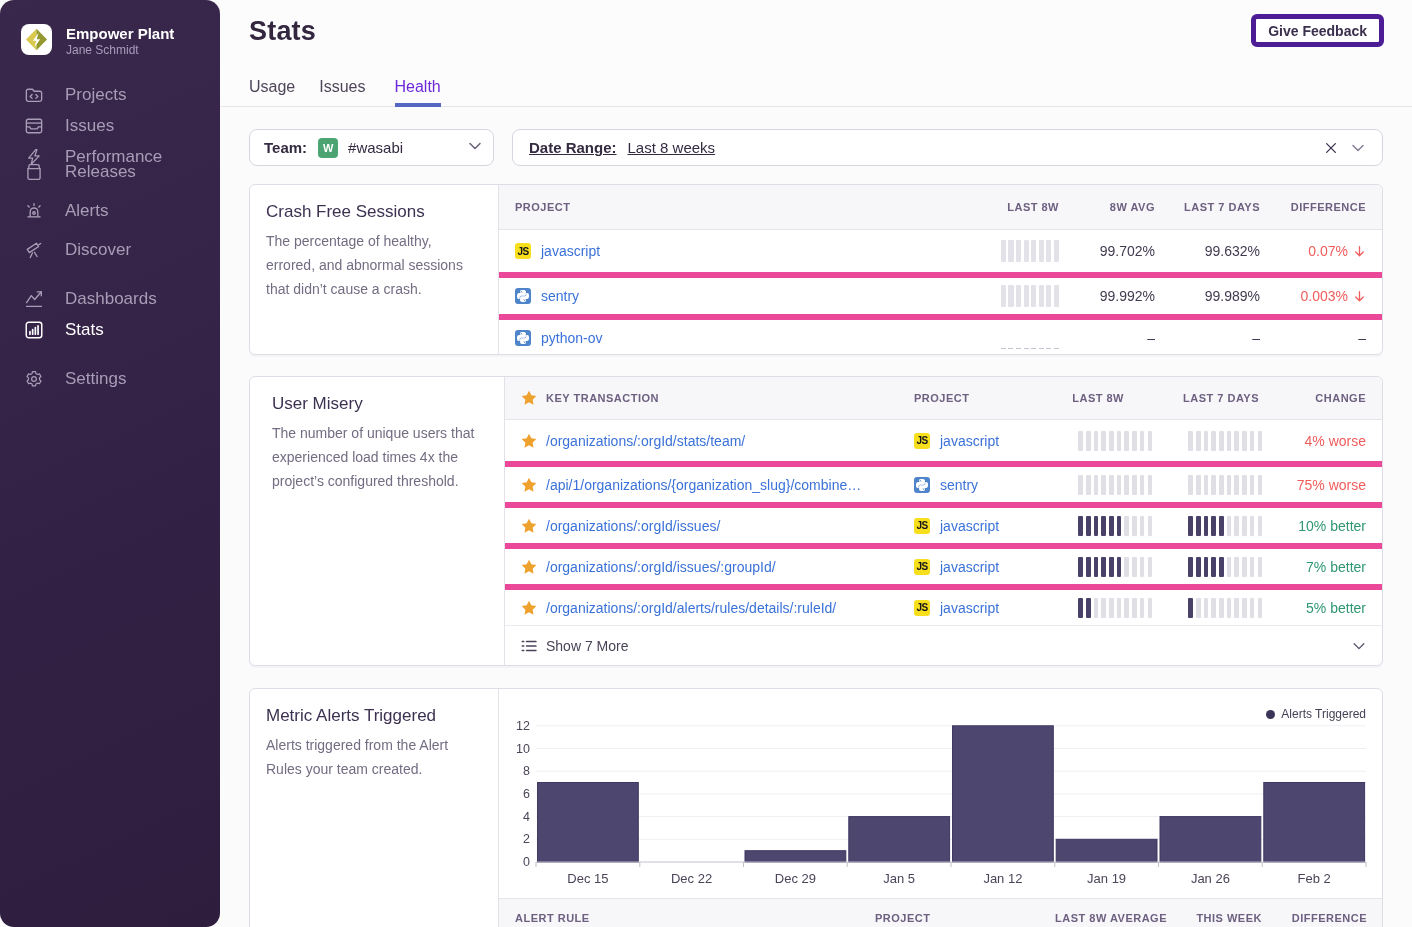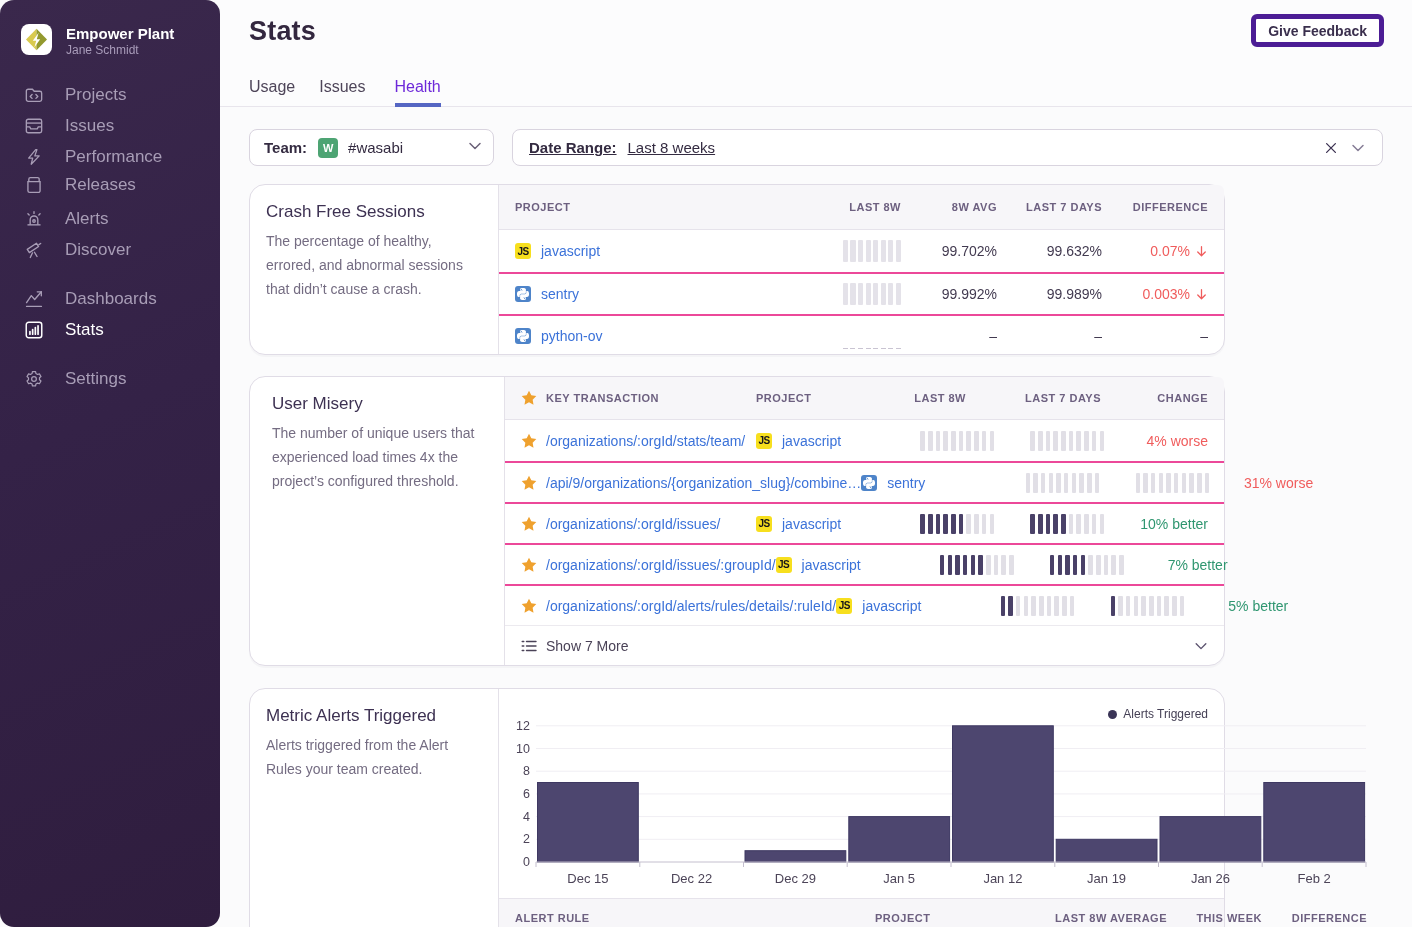--- a/index.html
+++ b/index.html
@@ -18,27 +18,27 @@
 .tabs { position:absolute; left:29px; top:78px; display:flex; }
 .tab { font-size:16px; color:#4e4559; margin-right:24px; padding-bottom:7px; }
 .tab.active { color:#6d28d9; border-bottom:4px solid #5566c3; }
 .filters { position:absolute; left:29px; top:129px; width:1134px; height:37px; }
 .fbox { position:absolute; top:0; height:37px; background:#fff; border:1px solid #d9d4df; border-radius:8px; display:flex; align-items:center; font-size:15px; color:#342b41; }
 .team { left:0; width:245px; padding:0 14px 0 14px; }
 .daterange { left:263px; width:871px; padding:0 16px;text-decoration:underline; }
 .flabel { font-weight:bold; margin-right:11px; }
 .wbadge { width:20px; height:20px; background:#4da473; border-radius:4px; color:#fff; font-size:11px; font-weight:bold; display:flex; align-items:center; justify-content:center; margin-right:10px; }
 .chev { margin-left:auto; }
-.panel { position:absolute; left:29px; width:976px; background:#fff; border:1px solid #e0dce6; border-radius:16px; display:flex; box-shadow:0 2px 1px rgba(40,20,60,0.03); }
+.panel { position:absolute; left:29px; width:1134px; background:#fff; border:1px solid #e0dce6; border-radius:6px; display:flex; box-shadow:0 2px 1px rgba(40,20,60,0.03); }
 .pdesc { width:249px; border-right:1px solid #e4e1e9; padding:17px 16px; flex:none; }
 .pdesc h2 { font-size:17px; font-weight:400; color:#3d3152; margin-bottom:7px; }
 .pdesc p { font-size:14px; line-height:24px; color:#746c82; }
 .ptable { flex:1; min-width:0; }
 .thead { background:#f7f6f9; border-bottom:1px solid #e6e3eb; font-size:11px; font-weight:bold; letter-spacing:0.5px; color:#6d6080; text-transform:uppercase; display:grid; align-items:center; border-radius:0 6px 0 0; }
-.trow { display:grid; align-items:center; border-top:2px solid #ec4899; font-size:14px; color:#423a50; }
+.trow { display:grid; align-items:center; border-top:6px solid #ec4899; font-size:14px; color:#423a50; }
 .thead + .trow { border-top:none; }
 .cgrid { grid-template-columns:1fr 100px 96px 105px 122px; }
 .mgrid { grid-template-columns:1fr 128px 110px 110px 120px; }
 .cell-r { text-align:right; justify-self:end; }
 .lastcell { padding-right:16px; }
 .firstcell { padding-left:16px; display:flex; align-items:center; }
 a.lnk { color:#3b72d9; text-decoration:none; }
 .pbadge { width:16px; height:16px; border-radius:3px; margin-right:10px; flex:none; display:flex; align-items:center; justify-content:center; }
 .js { background:#f7df1e; color:#15141a; font-size:10px; font-weight:bold; letter-spacing:-0.6px; }
 .py { background:#4e84c9; }
@@ -74,25 +74,25 @@
         <path d="m6.3 7.6-1.7 1.7 1.7 1.7M9.7 7.6l1.7 1.7-1.7 1.7" stroke-linecap="round" stroke-linejoin="round"></path>
       </svg>Projects</div>
   <div class="navitem" style="top:116px;"><svg width="18" height="18" viewBox="0 0 16 16" fill="none" stroke="#a89db6" stroke-width="1.2">
         <rect x="1.2" y="2" width="13.6" height="12" rx="1.6"></rect>
         <path d="M1.2 5.4h13.6"></path>
         <path d="M1.2 8.8h3l.9 1.7h5.8l.9-1.7h3"></path>
       </svg>Issues</div>
   <div class="navitem" style="top:147px;"><svg width="18" height="18" viewBox="0 0 16 16" fill="none" stroke="#a89db6" stroke-width="1.2" stroke-linejoin="round">
         <path d="M9.6 1.2 3 9h3.8l-1.4 5.8L12.9 7H8.8l1.9-5.8z" transform="scale(0.95) translate(0.4,0.4)"></path>
       </svg>Performance</div>
-  <div class="navitem" style="top:175px;"><svg width="18" height="18" viewBox="0 0 16 16" fill="none" stroke="#a89db6" stroke-width="1.2">
+  <div class="navitem" style="top:162px;"><svg width="18" height="18" viewBox="0 0 16 16" fill="none" stroke="#a89db6" stroke-width="1.2">
         <path d="M2.6 5h10.8v8a1.6 1.6 0 0 1-1.6 1.6H4.2A1.6 1.6 0 0 1 2.6 13Z"></path>
         <path d="M3.4 5V2.8a1.4 1.4 0 0 1 1.4-1.4h6.4a1.4 1.4 0 0 1 1.4 1.4V5"></path>
       </svg>Releases</div>
-  <div class="navitem" style="top:209px;"><svg width="18" height="18" viewBox="0 0 16 16" fill="none" stroke="#a89db6" stroke-width="1.2">
+  <div class="navitem" style="top:201px;"><svg width="18" height="18" viewBox="0 0 16 16" fill="none" stroke="#a89db6" stroke-width="1.2">
         <path d="M4.6 13V8.7a3.4 3.4 0 0 1 6.8 0V13"></path>
         <path d="M2.2 13.2h11.6"></path>
         <circle cx="8" cy="9.8" r="1.1"></circle>
         <path d="M8 3V1.4M3.7 4.5 2.6 3.4M12.3 4.5l1.1-1.1" stroke-linecap="round"></path>
       </svg>Alerts</div>
   <div class="navitem" style="top:240px;"><svg width="18" height="18" viewBox="0 0 16 16" fill="none" stroke="#a89db6" stroke-width="1.2" stroke-linecap="round">
         <path d="M2 7.4 10.2 2l1.9 2.9-8.2 5.4z" stroke-linejoin="round"></path>
         <path d="M12.4 3.2l1.5-1M6.6 10.6l-1.9 4M8.4 10l2.3 3.8"></path>
       </svg>Discover</div>
   <div class="navitem" style="top:289px;"><svg width="18" height="18" viewBox="0 0 16 16" fill="none" stroke="#a89db6" stroke-width="1.2" stroke-linecap="round" stroke-linejoin="round">
@@ -268,21 +268,21 @@
             <i></i>
             <i></i>
           </span>
         <span class="cell-r lastcell red">4% worse</span>
       </div>
       <div class="trow mgrid" style="height:41px;">
         <span class="firstcell">
             <svg class="star" width="16" height="16" viewBox="0 0 16 16">
               <path fill="#efa12e" d="M8 0.7l2.3 4.6 5 .75-3.65 3.6.85 5.05L8 12.3l-4.5 2.4.85-5.05L.7 6.05l5-.75z"></path>
             </svg>
-            <a class="lnk">/api/9/organizations/{organization_slug}/combine…</a>
+            <a class="lnk">/api/1/organizations/{organization_slug}/combine…</a>
           </span>
         <span class="pcell">
             <span class="pbadge py">
               <svg width="12" height="12" viewBox="0 0 24 24">
                 <path fill="#fff" d="M14.25.18l.9.2.73.26.59.3.45.32.34.34.25.34.16.33.1.3.04.26.02.2-.01.13V8.5l-.05.63-.13.55-.21.46-.26.38-.3.31-.33.25-.35.19-.35.14-.33.1-.3.07-.26.04-.21.02H8.77l-.69.05-.59.14-.5.22-.41.27-.33.32-.27.35-.2.36-.15.37-.1.35-.07.32-.04.27-.02.21v3.06H3.17l-.21-.03-.28-.07-.32-.12-.35-.18-.36-.26-.36-.36-.35-.46-.32-.59-.28-.73-.21-.88-.14-1.05-.05-1.23.06-1.22.16-1.04.24-.87.32-.71.36-.57.4-.44.42-.33.42-.24.4-.16.36-.1.32-.05.24-.01h.16l.06.01h8.16v-.83H6.18l-.01-2.75-.02-.37.05-.34.11-.31.17-.28.25-.26.31-.23.38-.2.44-.18.51-.15.58-.12.64-.1.71-.06.77-.04.84-.02 1.27.05zm-6.3 1.98l-.23.33-.08.41.08.41.23.34.33.22.41.09.41-.09.33-.22.23-.34.08-.41-.08-.41-.23-.33-.33-.22-.41-.09-.41.09zm13.09 3.95l.28.06.32.12.35.18.36.27.36.35.35.47.32.59.28.73.21.88.14 1.04.05 1.23-.06 1.23-.16 1.04-.24.86-.32.71-.36.57-.4.45-.42.33-.42.24-.4.16-.36.09-.32.05-.24.02-.16-.01h-8.22v.82h5.84l.01 2.76.02.36-.05.34-.11.31-.17.29-.25.25-.31.24-.38.2-.44.17-.51.15-.58.13-.64.09-.71.07-.77.04-.84.01-1.27-.04-1.07-.14-.9-.2-.73-.25-.59-.3-.45-.33-.34-.34-.25-.34-.16-.33-.1-.3-.04-.25-.02-.2.01-.13v-5.34l.05-.64.13-.54.21-.46.26-.38.3-.32.33-.24.35-.2.35-.14.33-.1.3-.06.26-.04.21-.02.13-.01h5.84l.69-.05.59-.14.5-.21.41-.28.33-.32.27-.35.2-.36.15-.36.1-.35.07-.32.04-.28.02-.21V6.07h2.09l.14.01zm-6.47 14.25l-.23.33-.08.41.08.41.23.33.33.23.41.08.41-.08.33-.23.23-.33.08-.41-.08-.41-.23-.33-.33-.23-.41-.08-.41.08z"></path>
               </svg>
             </span>
             <a class="lnk">sentry</a>
           </span>
         <span class="cell-r bars10">
@@ -302,21 +302,21 @@
             <i></i>
             <i></i>
             <i></i>
             <i></i>
             <i></i>
             <i></i>
             <i></i>
             <i></i>
             <i></i>
           </span>
-        <span class="cell-r lastcell red">31% worse</span>
+        <span class="cell-r lastcell red">75% worse</span>
       </div>
       <div class="trow mgrid" style="height:41px;">
         <span class="firstcell">
             <svg class="star" width="16" height="16" viewBox="0 0 16 16">
               <path fill="#efa12e" d="M8 0.7l2.3 4.6 5 .75-3.65 3.6.85 5.05L8 12.3l-4.5 2.4.85-5.05L.7 6.05l5-.75z"></path>
             </svg>
             <a class="lnk">/organizations/:orgId/issues/</a>
           </span>
         <span class="pcell">
             <span class="pbadge js">JS</span>

